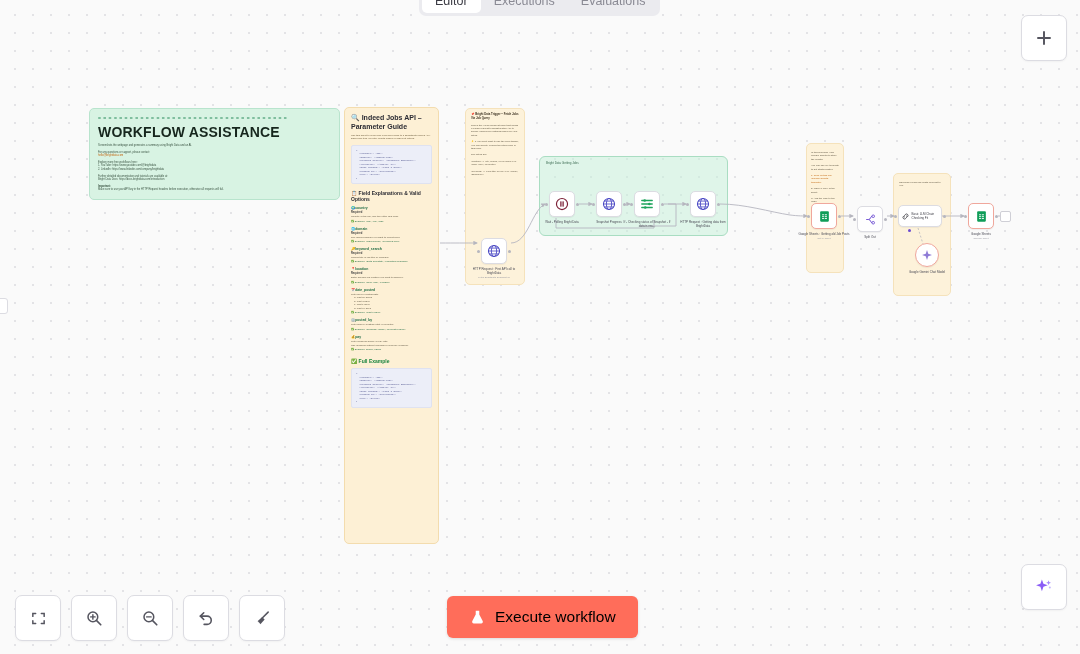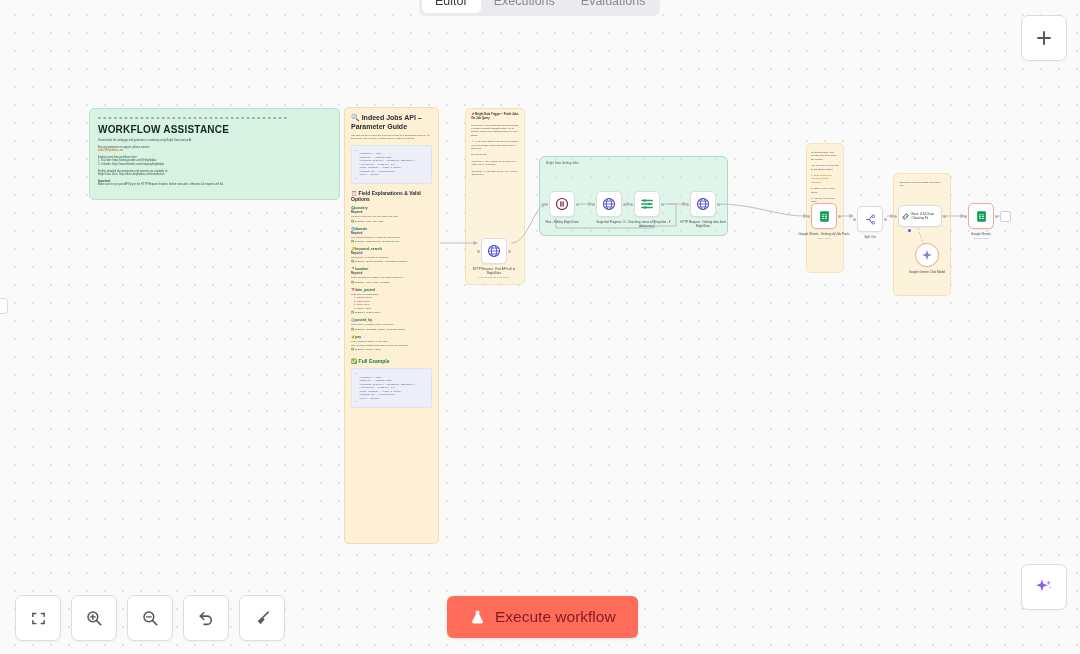--- a/index.html
+++ b/index.html
@@ -39,42 +39,42 @@
     z-index:35;
   }
   #add-btn{left:1021px;top:15px;width:44px;height:44px;}
   #ai-btn{left:1021px;top:564px;width:44px;height:44px;}
   #toolbar{position:absolute;left:15px;top:595px;display:flex;gap:10px;z-index:35;}
   #toolbar .fbtn{position:relative;left:auto;top:auto;width:44px;height:44px;}
 
   
   #execute{
     position:absolute;left:447px;top:596px;height:42px;
-    background:#ff6d5a;color:#7f1d1d;border:none;border-radius:6px;
+    background:#ff6d5a;color:#000000;border:none;border-radius:6px;
     display:flex;align-items:center;gap:9px;padding:0 22px;
     font-size:15.5px;font-family:"Liberation Sans",sans-serif;
     box-shadow:0 1px 3px rgba(0,0,0,.12);cursor:pointer;z-index:36;
   }
 
   
   #left-handle{
     position:absolute;left:-4px;top:298px;width:10px;height:14px;
     border:1px solid #dcdce2;border-radius:3px;background:#fff;z-index:30;
   }
 
   
   .sticky{position:absolute;border-radius:5px;box-sizing:border-box;overflow:hidden;}
   .sticky-green{background:#d8f3e3;border:1px solid #b8e4cd;}
   .sticky-orange{background:#fdf0d5;border:1px solid #f3dcae;}
   .sticky-orange-pale{background:#fdf2da;border:1px solid #f5e2bb;}
 
   #note-assist{left:89px;top:108px;width:251px;height:92px;padding:6px 8px;}
   .dash-row{font-size:5px;letter-spacing:.5px;color:#2f8f5f;line-height:6px;
             overflow:hidden;white-space:nowrap;margin-bottom:3px;font-weight:700;}
-  .assist-title{font-size:10px;font-weight:700;color:#16261d;letter-spacing:.2px;margin-bottom:4px;}
+  .assist-title{font-size:14px;font-weight:700;color:#16261d;letter-spacing:.2px;margin-bottom:4px;}
   .tiny{font-size:2.6px;line-height:3.6px;color:#37503f;}
   .tiny.b{font-weight:700;}
   .tiny.orange{color:#c2660f;}
   .tiny.spaced{margin-top:3px;}
 
   #note-guide{left:344px;top:107px;width:95px;height:437px;padding:5px 6px;}
   .g-head{font-size:7px;font-weight:700;color:#2b2b33;line-height:9px;}
   .g-sub{font-size:2.5px;line-height:3.3px;color:#6a5a3c;margin-top:3px;}
   .codebox{background:#eceef8;border:1px solid #dfe2f0;border-radius:2px;
            padding:3px 4px;margin-top:4px;font-family:"Liberation Mono",monospace;

